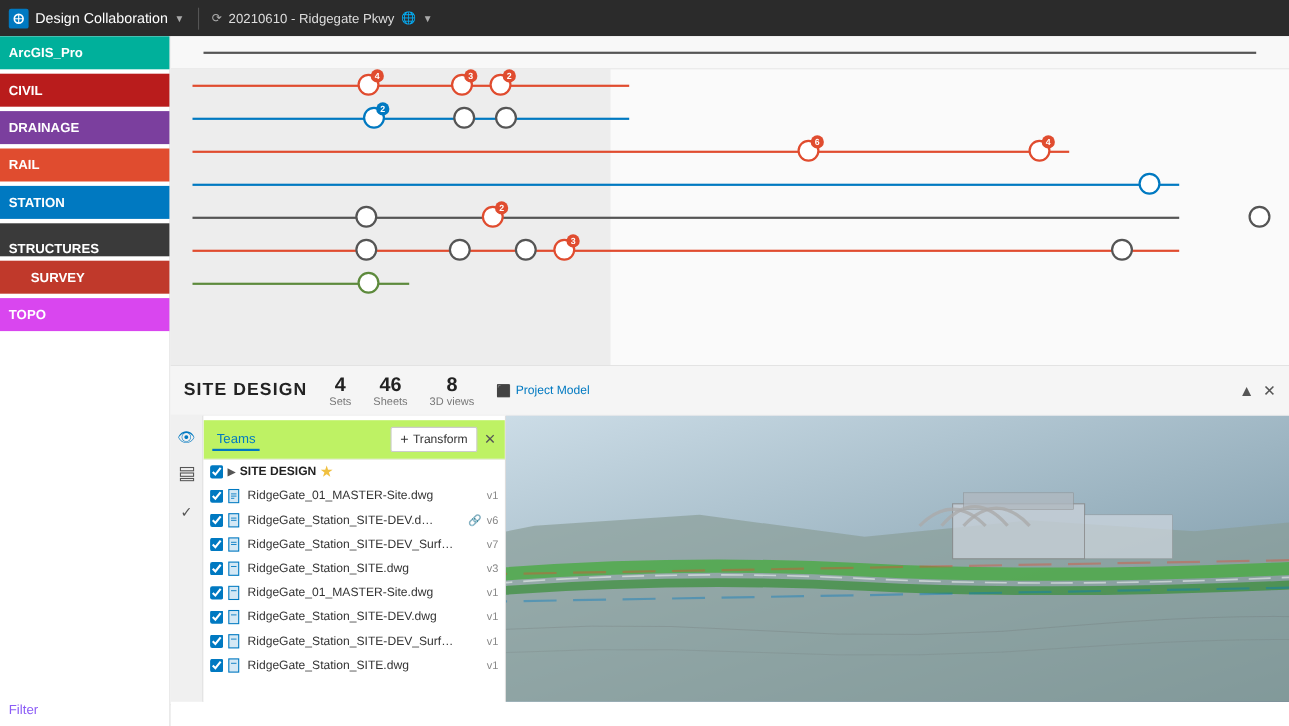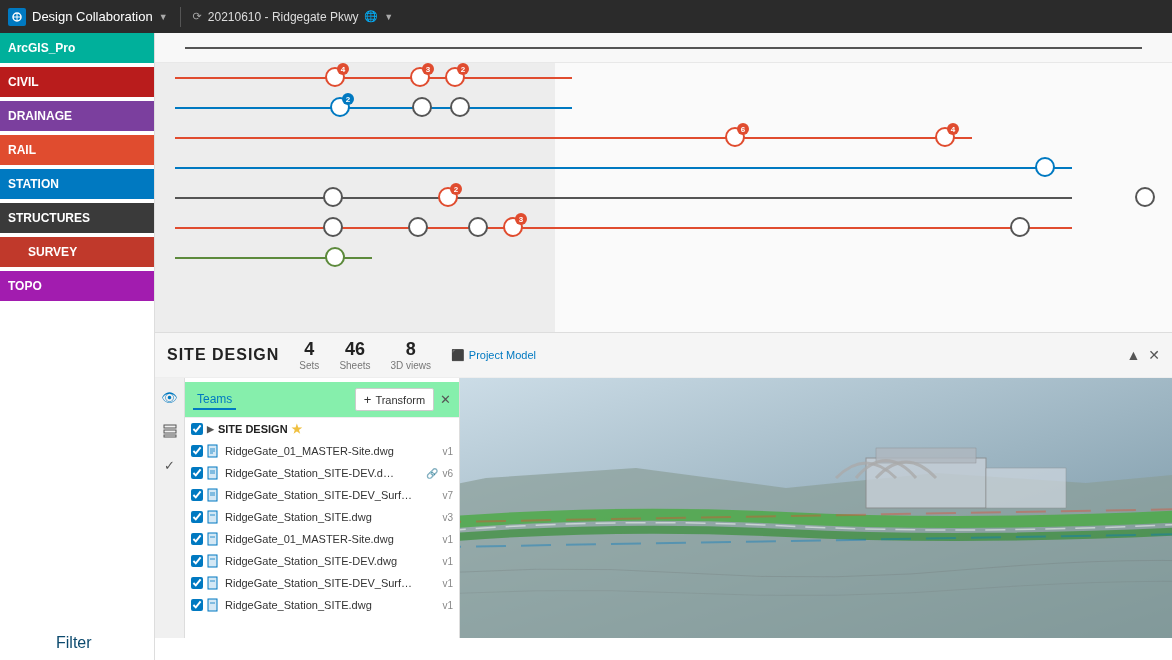--- a/index.html
+++ b/index.html
@@ -20,24 +20,24 @@
 
     
     .sidebar { width: 155px; flex-shrink: 0; background: #fff; border-right: 1px solid #ddd; display: flex; flex-direction: column; }
     .sidebar-disciplines { flex: 1; }
     .discipline-item { height: 30px; display: flex; align-items: center; padding: 0 8px; font-size: 12px; font-weight: 600; color: #fff; cursor: pointer; margin-bottom: 4px; }
     .discipline-item.arcgis { background: #00b09b; }
     .discipline-item.civil { background: #b91c1c; text-align: center; }
     .discipline-item.drainage { background: #7b3f9e; }
     .discipline-item.rail { background: #e04c2f; }
     .discipline-item.station { background: #0079c1; }
-    .discipline-item.structures { background: #3a3a3a; }
+    .discipline-item.structures { background: #3a3a3a; align-items: flex-end; }
     .discipline-item.survey { background: #c0392b; padding-left: 28px; }
-    .discipline-item.topo { background: #a21caf; }
-    .sidebar-filter { padding: 8px; color: #0c4a6e; cursor: pointer; font-size: 16px; margin-left: 48px; }
+    .discipline-item.topo { background: #d946ef; }
+    .sidebar-filter { padding: 8px; color: #8b5cf6; cursor: pointer; font-size: 12px; }
 
     
     .timeline-area { flex: 1; background: #fafafa; position: relative; overflow: hidden; }
 
     
     .timeline-row { height: 30px; border-bottom: 1px solid #e8e8e8; position: relative; display: flex; align-items: center; }
     .timeline-row:nth-child(odd) { background: #f8f8f8; }
     .timeline-row:nth-child(even) { background: #fff; }
 
     
@@ -78,21 +78,21 @@
     
     .bottom-content { display: flex; height: 260px; }
 
     
     .left-icons { width: 30px; background: #f0f0f0; display: flex; flex-direction: column; align-items: center; padding-top: 8px; gap: 12px; border-right: 1px solid #ddd; }
     .icon-btn { width: 22px; height: 22px; display: flex; align-items: center; justify-content: center; cursor: pointer; color: #555; font-size: 13px; }
     .icon-btn.active { color: #0079c1; }
 
     
     .file-tree-panel { width: 275px; background: #fff; border-right: 1px solid #ddd; overflow-y: auto; padding: 4px 0; }
-    .file-tree-header { display: flex; align-items: center; justify-content: space-between; padding: 6px 8px; background: #86efac; border-bottom: 1px solid #eee; }
+    .file-tree-header { display: flex; align-items: center; justify-content: space-between; padding: 6px 8px; background: #bef264; border-bottom: 1px solid #eee; }
     .file-tree-tabs { display: flex; gap: 8px; }
     .file-tree-tab { font-size: 12px; color: #555; cursor: pointer; padding: 2px 4px; }
     .file-tree-tab.active { color: #0079c1; border-bottom: 2px solid #0079c1; }
     .transform-btn { display: flex; align-items: center; gap: 4px; background: #fff; border: 1px solid #ccc; padding: 3px 8px; border-radius: 2px; font-size: 11px; cursor: pointer; color: #333; }
     .close-panel-btn { color: #555; cursor: pointer; font-size: 13px; }
 
     .tree-item { display: flex; align-items: center; padding: 4px 6px; gap: 4px; font-size: 11px; cursor: pointer; }
     .tree-item-parent { font-weight: 600; color: #222; }
     .tree-item-checkbox { width: 12px; height: 12px; accent-color: #0079c1; }
     .tree-item-name { flex: 1; color: #333; }

